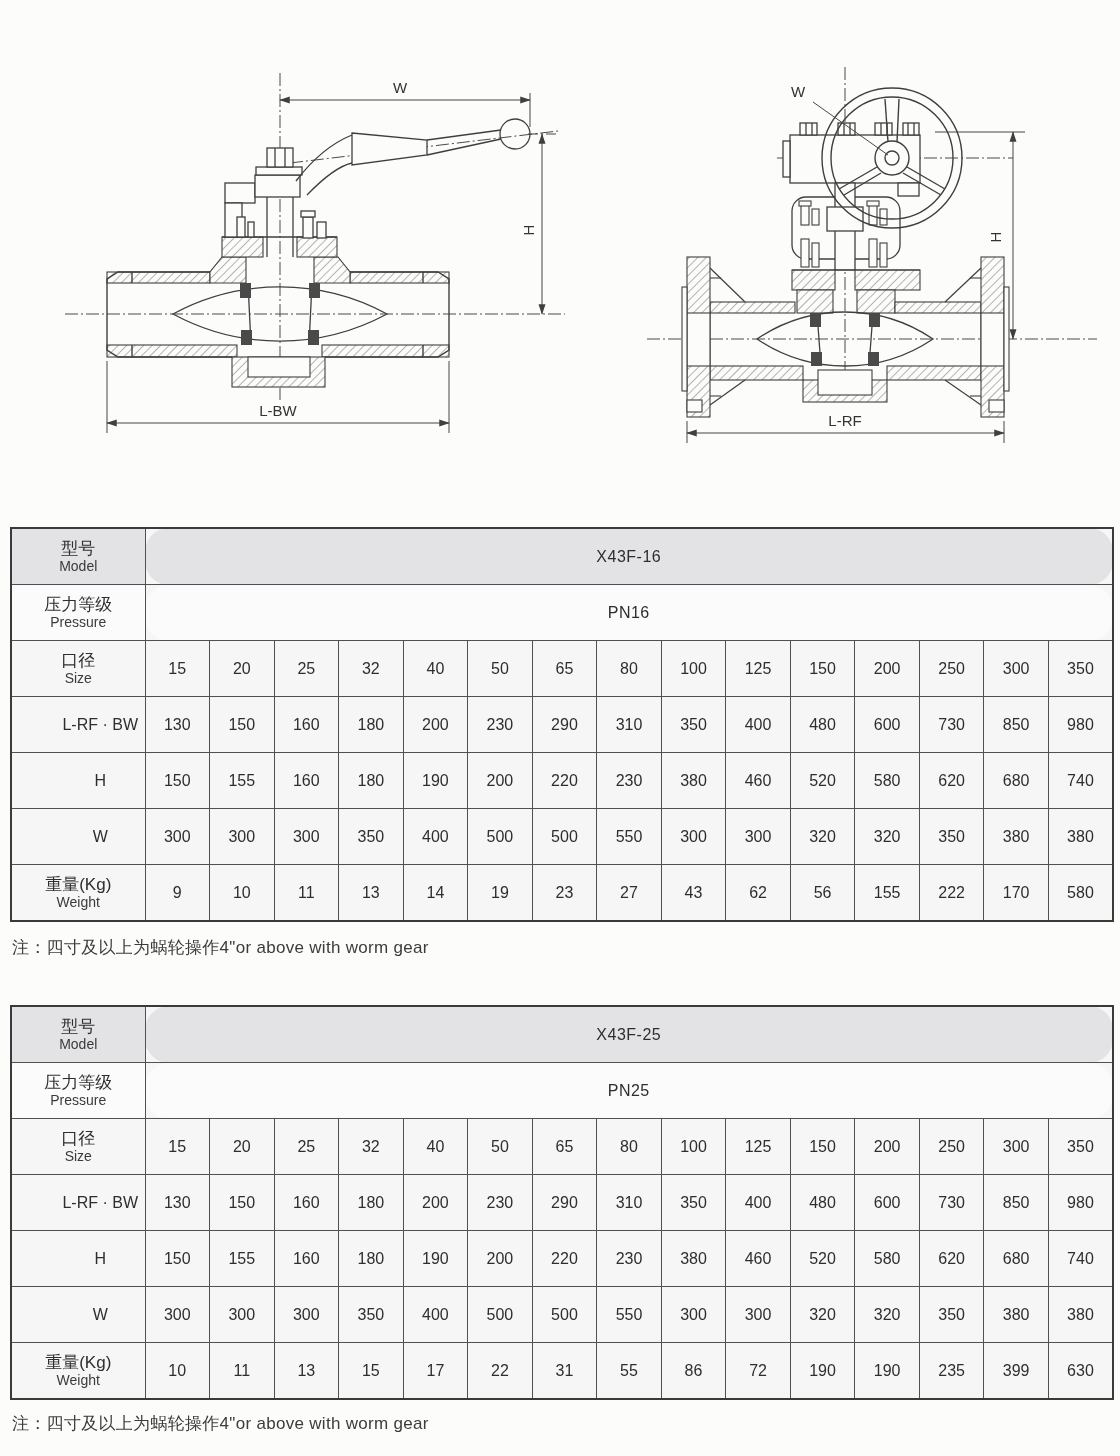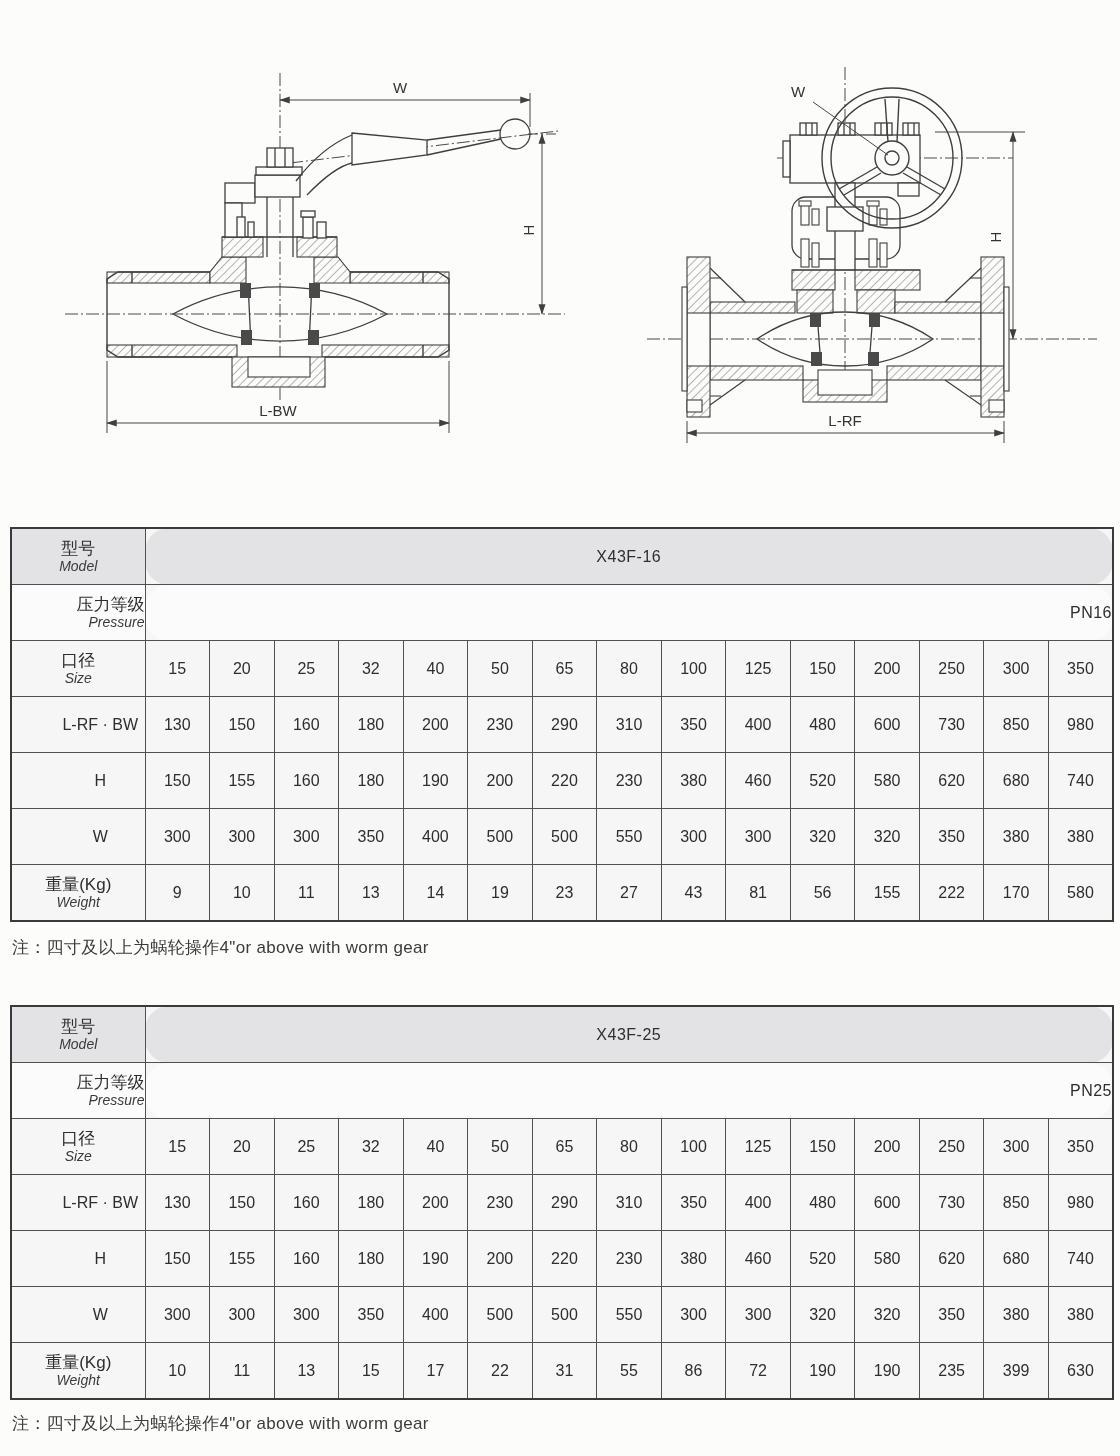--- a/index.html
+++ b/index.html
@@ -24,23 +24,23 @@
     width:1104px; border:2px solid #3a3a3a;
     background:#f6f6f6;
   }
   table.spec td, table.spec th {
     border:1px solid #505050; text-align:center; vertical-align:middle;
     height:55px; padding:0; font-weight:normal;
     font-size:16px; color:#2e2e2e; overflow:hidden;
   }
   table.spec col.c0 { width:134px; }
   tr.row-model th, tr.row-model td { background:#e3e3e5; }
-  tr.row-press th, tr.row-press td { background:#fbfbfb;text-align:right; }
+  tr.row-press th, tr.row-press td { background:#fbfbfb; }
   .cn { font-size:17px; line-height:1.15; }
-  .en { font-size:14px; line-height:1.15; color:#3a3a3a;font-style:italic; }
+  .en { font-size:14px; line-height:1.15; color:#3a3a3a; }
   th .dimlbl { font-size:16px;margin-left:44px; }
   td.merged { font-size:17px; letter-spacing:0.5px;border-radius:24px; }
 
   .note {
     position:absolute; left:12px; width:900px;
     font-size:17px; color:#3c3c3c; letter-spacing:0.3px;
   }
   .note-1 { top:936px; }
   .note-2 { top:1412px; }
 </style>
@@ -385,21 +385,21 @@
           </th>
         <td>9</td>
             <td>10</td>
             <td>11</td>
             <td>13</td>
             <td>14</td>
             <td>19</td>
             <td>23</td>
             <td>27</td>
             <td>43</td>
-            <td>81</td>
+            <td>62</td>
             <td>56</td>
             <td>155</td>
             <td>222</td>
             <td>170</td>
             <td>580</td>
           </tr>
       </tbody>
     </table>
   </div>
   <div class="note note-1">注：四寸及以上为蜗轮操作4"or above with worm gear</div>

